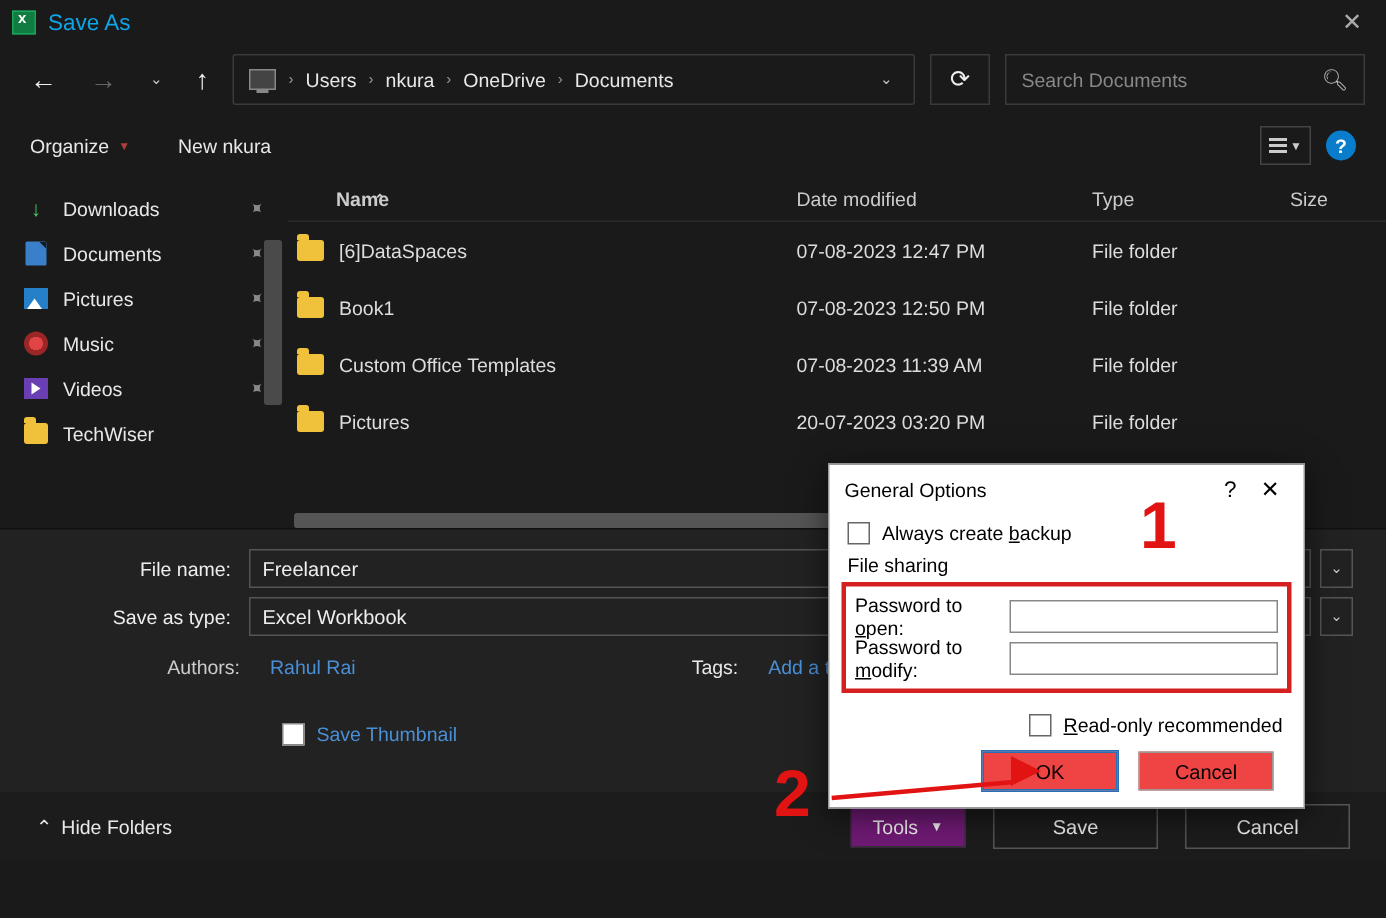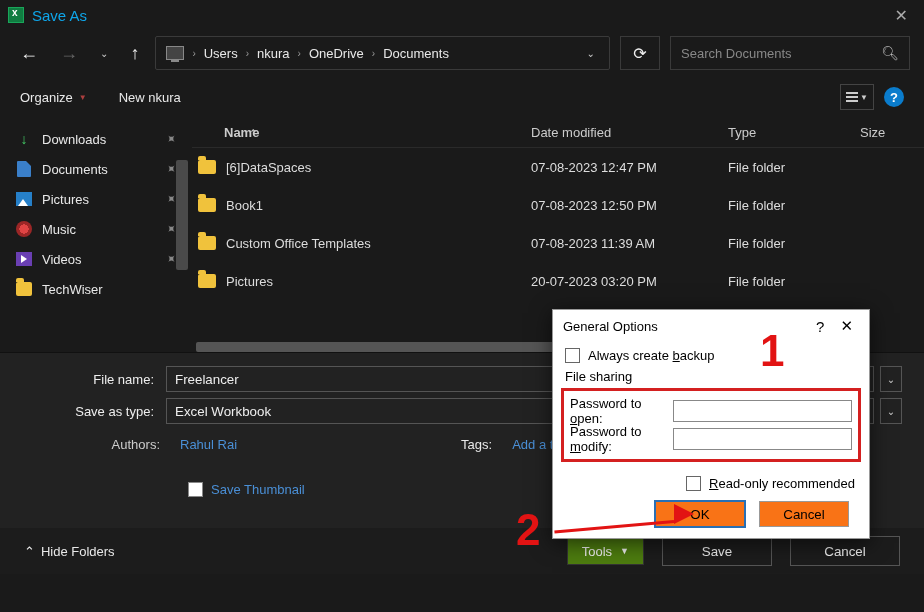--- a/index.html
+++ b/index.html
@@ -79,41 +79,41 @@
   .meta-row { display:flex; padding: 10px 22px; gap: 20px; align-items:center; }
   .meta-label { text-align:right; width:138px; color:#ccc; }
   .meta-link { color:#4a8fd6; cursor:pointer; }
   .meta-gap { width:184px; }
   .thumb-row { display:flex; align-items:center; gap:8px; padding: 20px 0 0 188px; }
   .chk-thumb { width:15px; height:15px; background:#fff; border:1px solid #888; }
 
   .footer { position:absolute; bottom:0; left:0; right:0; height:46px; display:flex; align-items:center; padding: 0 24px; gap:18px; background:#1c1c1c; }
   .hide-folders { display:flex; align-items:center; gap:6px; cursor:pointer; }
   .footer .spacer { flex:1; }
-  .tools-btn { background:#4d7c0f; border:1px solid #333; height:28px; padding:0 14px; display:flex; align-items:center; gap:8px; color:#eee; cursor:pointer; }
+  .tools-btn { background:#701a75; border:1px solid #333; height:28px; padding:0 14px; display:flex; align-items:center; gap:8px; color:#eee; cursor:pointer; }
   .d-btn { border:1px solid #555; background:transparent; color:#eee; height:30px; width:110px; cursor:pointer; }
 
   
   .modal { position:absolute; top:309px; left:552px; width:318px; height:230px; background:#fff; border:1px solid #999; color:#000; font-size:13px; box-shadow: 0 4px 20px rgba(0,0,0,0.6); z-index:5;}
   .modal-titlebar { display:flex; align-items:center; height:32px; padding:0 10px; }
   .modal-title { flex:1; font-size:13px; }
   .modal-help { padding: 0 10px; cursor:pointer; font-size:15px; }
   .modal-close { padding:0 6px; cursor:pointer; font-size:15px; }
   .modal-body { padding: 4px 12px 0 12px; }
   .m-chk-row { display:flex; align-items:center; gap:8px; padding:2px 0 6px 0; }
   .m-chk { width:15px; height:15px; border:1px solid #666; }
   .m-section-label { padding: 0 0 4px 0; }
   .pw-box { border:3px solid #d42020; padding: 6px 6px; margin: 0 -4px 12px -4px; }
   .pw-row { display:flex; align-items:center; height:28px; gap:6px; }
   .pw-label { width:130px; }
   .pw-label u { text-decoration: underline; }
   .pw-input { flex:1; height:22px; border:1px solid #888; }
   .m-ro { display:flex; align-items:center; gap:8px; justify-content:flex-end; padding: 2px 2px 8px 0; }
   .m-btnrow { display:flex; gap:14px; justify-content:flex-end; padding: 2px 8px 0 0; }
-  .m-btn { width:90px; height:26px; background:#f97316; border:1px solid #999; cursor:pointer; }
+  .m-btn { width:90px; height:26px; background:#ef4444; border:1px solid #999; cursor:pointer; }
   .m-btn.ok { border:1px solid #2a6fb3; outline:1px solid #2a6fb3; }
 
   
   .ann1 { position:absolute; top:326px; left:760px; color:#e21313; font-size:44px; font-weight:600; font-family: "Segoe UI", sans-serif; z-index:6; }
   .ann2 { position:absolute; top:505px; left:516px; color:#e21313; font-size:44px; font-weight:600; z-index:6; }
   .arrow { position:absolute; top:496px; left:554px; width:140px; height:40px; z-index:6; }
   .arrow-line { position:absolute; top:24px; left:0; width:120px; height:3px; background:#e21313; transform: rotate(-5deg); transform-origin:right center; }
   .arrow-head { position:absolute; right:0; top:8px; width:0; height:0; border-left:20px solid #e21313; border-top:10px solid transparent; border-bottom:10px solid transparent; }
 
   .pc-icon { width:18px; height:14px; background:#444; border:1px solid #888; position:relative; }

